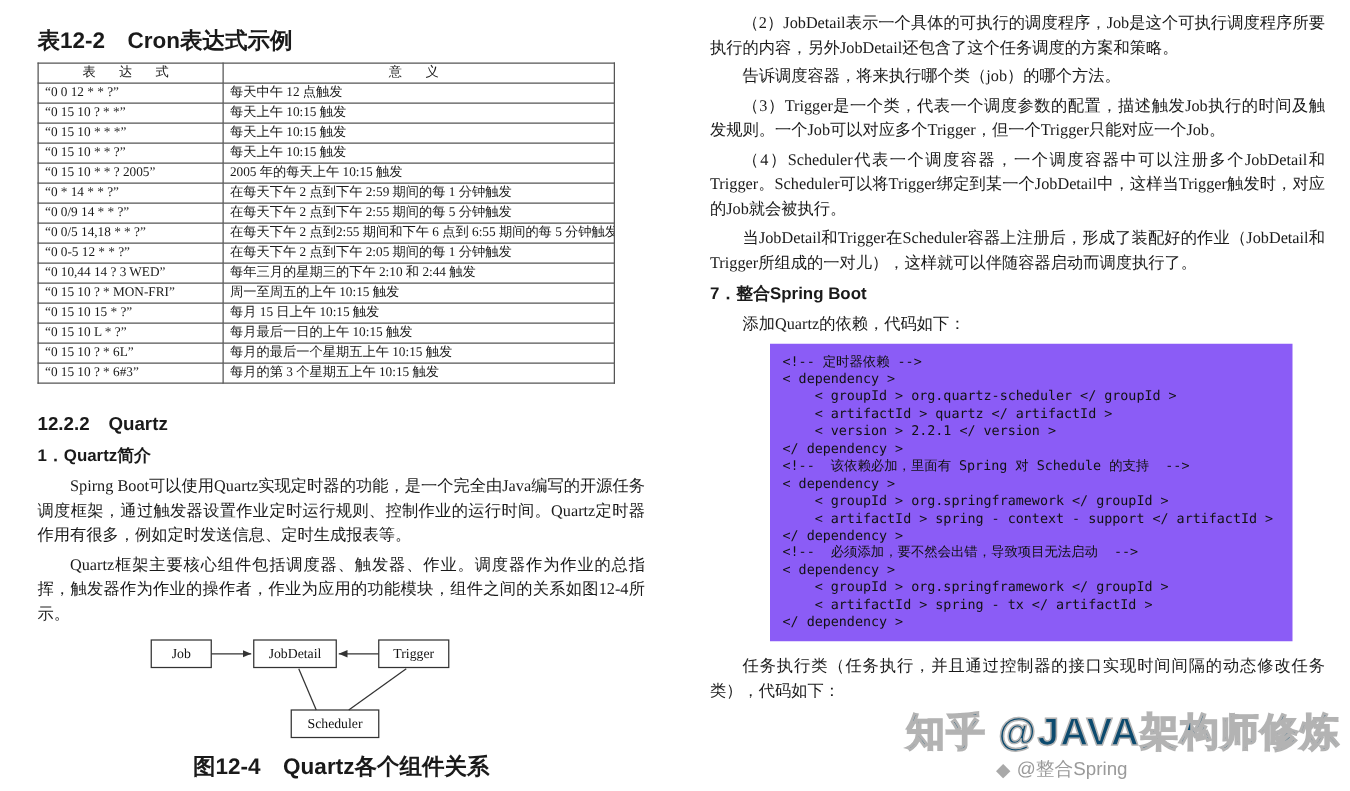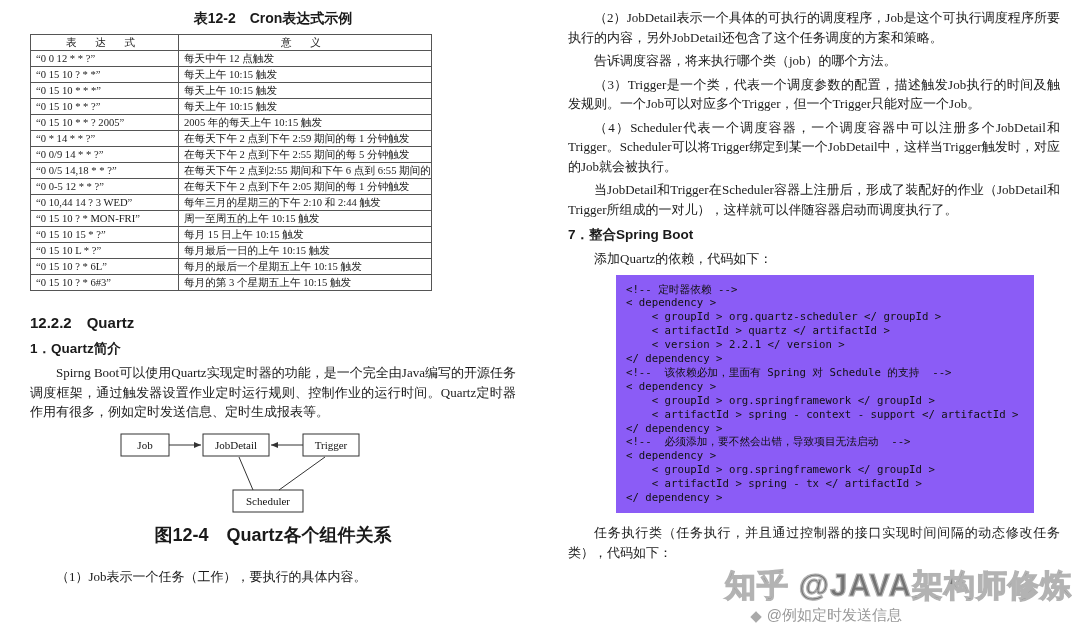--- a/index.html
+++ b/index.html
@@ -6,24 +6,24 @@
   body {
     width:1080px; height:633px; overflow:hidden;
     font-family:"Liberation Serif","DejaVu Serif",serif;
     color:#1a1a1a;
   }
   .page { position:relative; width:1080px; height:633px; display:flex; }
   .col { box-sizing:border-box; }
   .col-left  { width:540px; padding:8px 24px 0 30px; }
   .col-right { width:540px; padding:8px 20px 0 28px; }
 
-  .table-title { text-align:center; font-weight:bold; font-size:14px;
-    font-family:"Liberation Sans","DejaVu Sans",sans-serif; margin:2px 0 6px; }
-
-  table.cron { border-collapse:collapse; width:402px; font-size:10.6px; table-layout:fixed; }
+  .table-title { text-align:left; font-weight:bold; font-size:18px;
+    font-family:"Liberation Sans","DejaVu Sans",sans-serif; margin:12px 0 6px; }
+
+  table.cron { border-collapse:collapse; width:462px; font-size:10.6px; table-layout:fixed; }
   table.cron th, table.cron td { border:1px solid #555; padding:1px 5px; line-height:13px; overflow:hidden; white-space:nowrap; }
   table.cron th { font-weight:normal; text-align:center; letter-spacing:8px; }
   table.cron col.c1 { width:148px; }
 
   h2.section { font-size:15px; font-weight:bold; margin:23px 0 6px;
     font-family:"Liberation Sans","DejaVu Sans",sans-serif; }
   h3.sub { font-size:13.5px; font-weight:bold; margin:7px 0 5px;
     font-family:"Liberation Sans","DejaVu Sans",sans-serif; }
 
   p.body { margin:0 0 4px 0; font-size:13px; line-height:19.5px; text-indent:2em; text-align:justify; }
@@ -40,21 +40,21 @@
     background:#8b5cf6; color:#111111;
     margin:6px 0 10px 48px; width:398px; padding:8px 10px;
     font-family:"DejaVu Sans Mono","Liberation Mono",monospace;
     font-size:10.7px; line-height:13.9px; white-space:pre; box-sizing:content-box;
   }
 
   .watermark-zhihu {
     position:absolute; right:8px; bottom:26px;
     font-size:31px; font-weight:bold; letter-spacing:1px;
     font-family:"Liberation Sans","DejaVu Sans",sans-serif;
-    color:#737373; -webkit-text-stroke:1.2px #b3b3b3;
+    color:#0c4a6e; -webkit-text-stroke:1.2px #b3b3b3;
     text-shadow:0 0 1px #c6c6c6;
     pointer-events:none;
   }
   .watermark-juejin {
     position:absolute; right:178px; bottom:8px;
     display:flex; align-items:center; gap:5px;
     font-size:15px; color:#9a9a9a;
     font-family:"Liberation Sans","DejaVu Sans",sans-serif;
     pointer-events:none;
   }
@@ -140,20 +140,21 @@
             <td>“0 15 10 ? * 6#3”</td>
             <td>每月的第 3 个星期五上午 10:15 触发</td>
           </tr>
         </tbody>
     </table>
 
     <h2 class="section">12.2.2　Quartz</h2>
     <h3 class="sub">1．Quartz简介</h3>
 
     <p class="body">Spirng Boot可以使用Quartz实现定时器的功能，是一个完全由Java编写的开源任务调度框架，通过触发器设置作业定时运行规则、控制作业的运行时间。Quartz定时器作用有很多，例如定时发送信息、定时生成报表等。</p>
+    <p class="body">Quartz框架主要核心组件包括调度器、触发器、作业。调度器作为作业的总指挥，触发器作为作业的操作者，作业为应用的功能模块，组件之间的关系如图12-4所示。</p>
 
     <div class="diagram-wrap">
       <svg viewBox="0 0 340 96" width="340" height="96">
         <defs>
           <marker id="ah" markerWidth="8" markerHeight="8" refX="7" refY="3" orient="auto">
             <path d="M0,0 L7,3 L0,6 z" fill="#333333"></path>
           </marker>
         </defs>
         <rect class="dg-box" x="18" y="8" width="48" height="22"></rect>
         <rect class="dg-box" x="100" y="8" width="66" height="22"></rect>
@@ -202,16 +203,16 @@
     &lt; groupId &gt; org.springframework &lt;/ groupId &gt;
     &lt; artifactId &gt; spring - tx &lt;/ artifactId &gt;
 &lt;/ dependency &gt;</pre>
 
     <p class="body">任务执行类（任务执行，并且通过控制器的接口实现时间间隔的动态修改任务类），代码如下：</p>
   </div>
 
   <div class="watermark-zhihu">知乎 @JAVA架构师修炼</div>
   <div class="watermark-juejin">
     <span class="juejin-gem">◆</span>
-    <span>@例如定时发送信息</span>
+    <span>@整合Spring</span>
   </div>
 
 </div>
 
 </body></html>

